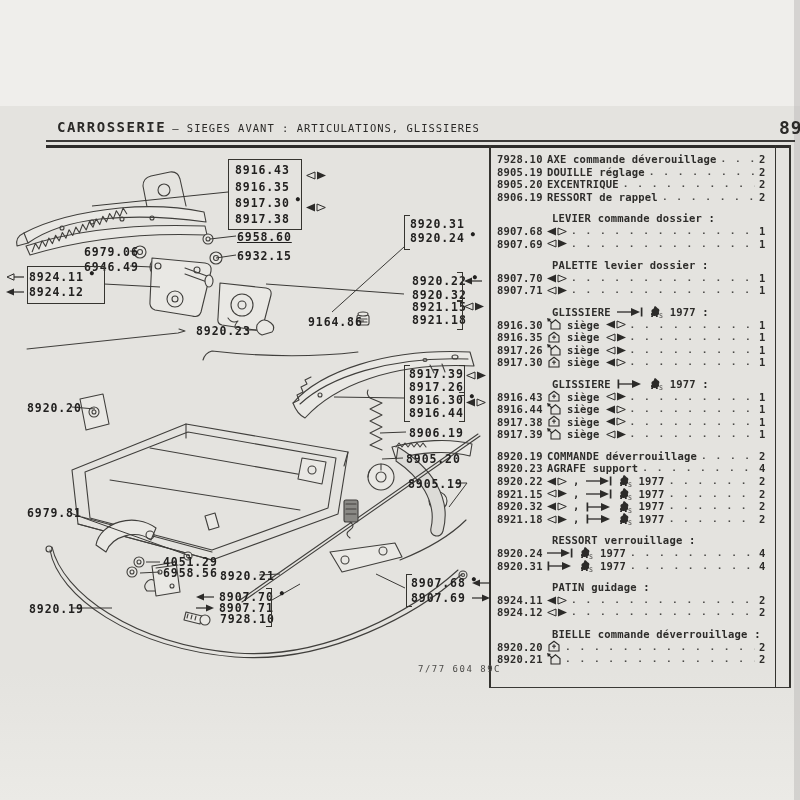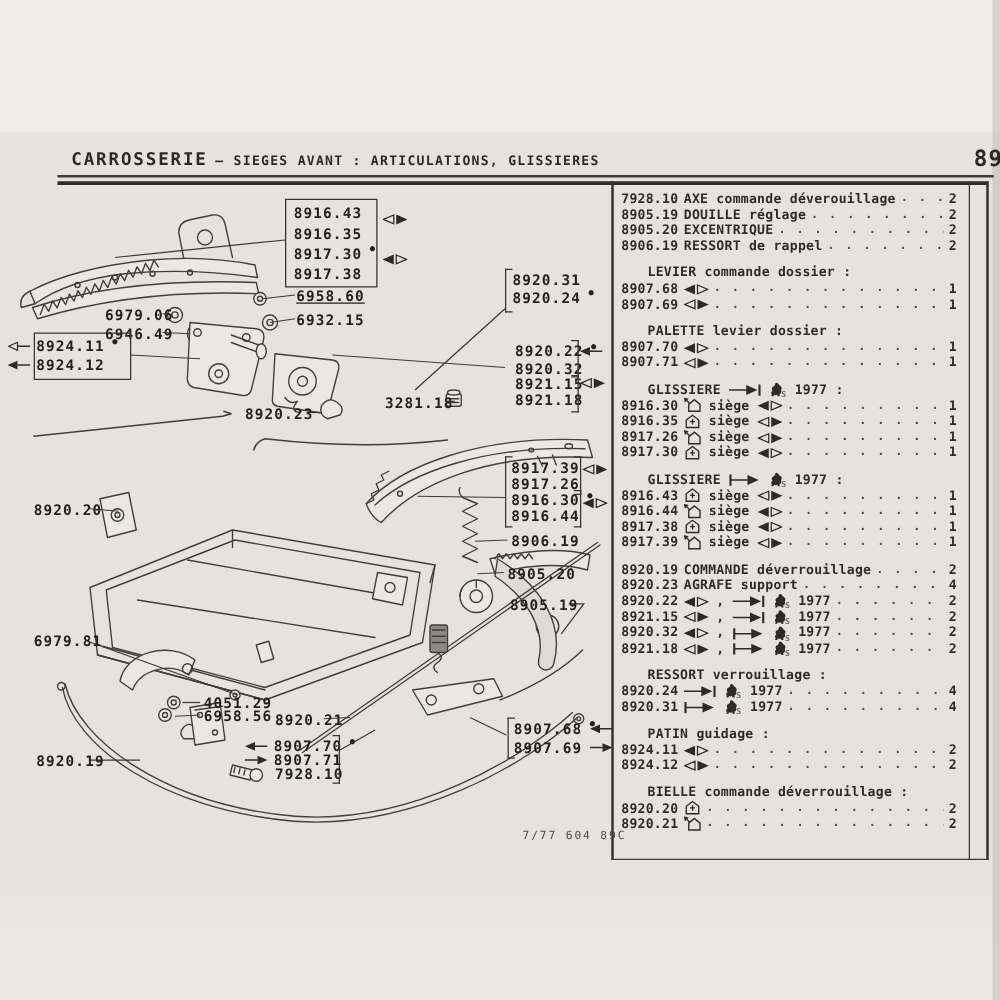--- a/index.html
+++ b/index.html
@@ -3,39 +3,39 @@
 <meta charset="utf-8">
 <style>
   html,body{margin:0;padding:0;}
   body{width:800px;height:800px;background:#f0efec;font-family:"DejaVu Sans Mono","Liberation Mono",monospace;}
   .page{position:relative;width:800px;height:800px;background:linear-gradient(180deg,#e9e8e4 0%,#e4e3df 12%,#e4e3df 84%,#ebeae6 100%);overflow:hidden;}
   .scan-edge{position:absolute;right:0;top:0;width:6px;height:800px;background:#bfbebb;opacity:.55;}
   .scan-top{position:absolute;left:0;top:0;width:800px;height:106px;background:#efeeeb;}
   
   .hdr{position:absolute;left:57px;top:117px;white-space:nowrap;color:#2b2a28;}
   .hdr .h-title{font-size:14px;font-weight:bold;letter-spacing:1.5px;}
-  .hdr .h-sub{font-size:10.5px;font-weight:bold;letter-spacing:1px;margin-left:6px;}
+  .hdr .h-sub{font-size:10.5px;font-weight:normal;letter-spacing:1px;margin-left:6px;}
   .h-page{position:absolute;left:779px;top:117px;font-size:18px;font-weight:bold;color:#2b2a28;letter-spacing:1px;}
   .rule-header{position:absolute;left:46px;top:140px;width:749px;height:2px;background:#3c3b39;}
   .frame-top{position:absolute;left:46px;top:145px;width:744px;height:2.5px;background:#2e2d2b;}
   .v-div{position:absolute;left:489px;top:145px;width:1.8px;height:543px;background:#34332f;}
   .v-qty{position:absolute;left:775px;top:145px;width:1.2px;height:543px;background:#34332f;}
   .v-right{position:absolute;left:789px;top:145px;width:1.8px;height:543px;background:#34332f;}
   .h-bottom{position:absolute;left:489px;top:687px;width:302px;height:1.4px;background:#3a3936;}
   
   #plist{position:absolute;left:490px;top:146px;width:285px;height:542px;padding-top:7px;box-sizing:border-box;color:#2d2c2a;}
   .prow{position:relative;height:12.6px;line-height:12.6px;font-size:10.5px;font-weight:600;display:flex;align-items:center;white-space:nowrap;padding-left:7px;padding-right:20px;letter-spacing:.2px;}
   .prow.gap{margin-top:9px;}
   .pref{width:50px;flex:0 0 50px;}
   .pseg{display:flex;align-items:center;gap:6px;margin-right:4px;}
   .pseg .tseg{white-space:pre;}
   .dots{flex:1;overflow:hidden;white-space:nowrap;color:#4a4947;letter-spacing:1.5px;font-size:9.5px;}
   .dots::after{content:". . . . . . . . . . . . . . . . . . . . . . . . . . . . . . . . . . . . . . . . . . . . . . . . . . . . . . . .";}
   .qty{position:absolute;right:3px;top:0;width:13px;text-align:left;}
-  .phead{padding-left:28px;}
+  .phead{padding-left:62px;}
   .icon{display:inline-flex;align-items:center;}
   
   .co{position:absolute;display:flex;align-items:center;gap:5px;font-size:11.5px;font-weight:600;letter-spacing:.9px;color:#222120;white-space:nowrap;}
   .co .dot{font-size:7px;vertical-align:super;margin-left:1px;transform:translateY(-4px);display:inline-block;}
   .co-box{position:absolute;border:1.3px solid #35342f;}
   .br-l{position:absolute;border-left:1.3px solid #35342f;border-top:1.3px solid #35342f;border-bottom:1.3px solid #35342f;}
   .br-r{position:absolute;border-right:1.3px solid #35342f;border-top:1.3px solid #35342f;border-bottom:1.3px solid #35342f;}
   .footer-code{position:absolute;left:418px;top:664px;font-size:9px;letter-spacing:1.5px;color:#4c4b48;}
   svg#art{position:absolute;left:0;top:0;}
 </style>
@@ -315,21 +315,21 @@
       </div>
       <div class="co" style="left: 464px; top: 302px;">
         <span class="icon">
           <svg width="20" height="9" viewBox="0 0 20 9">
             <polygon points="9,1 0.7,4.5 9,8" fill="none" stroke="#2c2b29" stroke-width="1"></polygon>
             <polygon points="11,0.5 20,4.5 11,8.5" fill="#2c2b29"></polygon>
           </svg>
         </span>
       </div>
       <div class="co" style="left: 308px; top: 315px;">
-        <span>3281.18</span>
+        <span>9164.86</span>
       </div>
       <div class="co" style="left: 196px; top: 324px;">
         <span>8920.23</span>
       </div>
       <div class="co" style="left: 409px; top: 367px;">
         <span>8917.39</span>
       </div>
       <div class="co" style="left: 409px; top: 380px;">
         <span>8917.26</span>
       </div>

